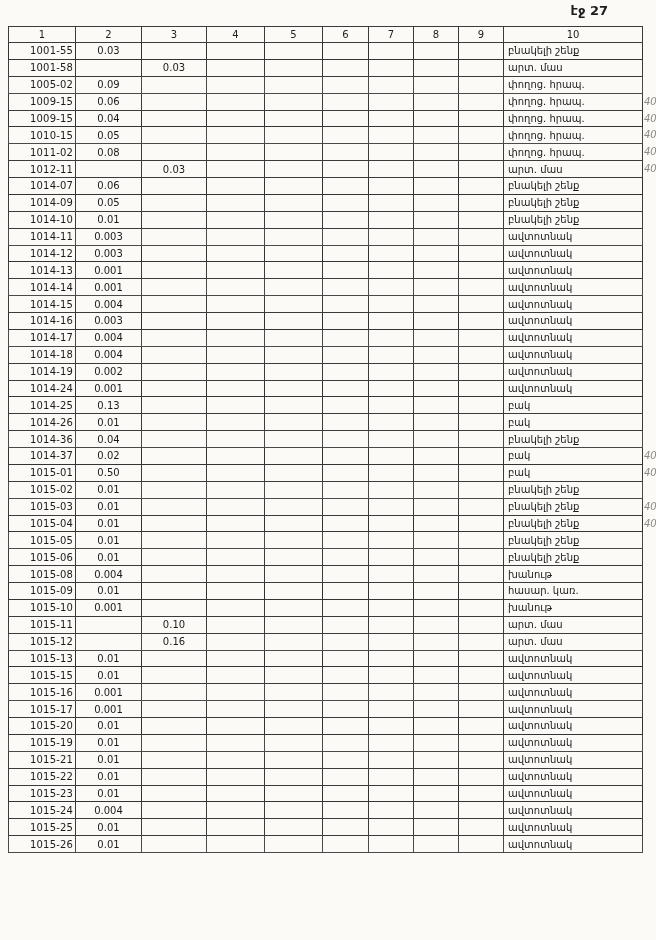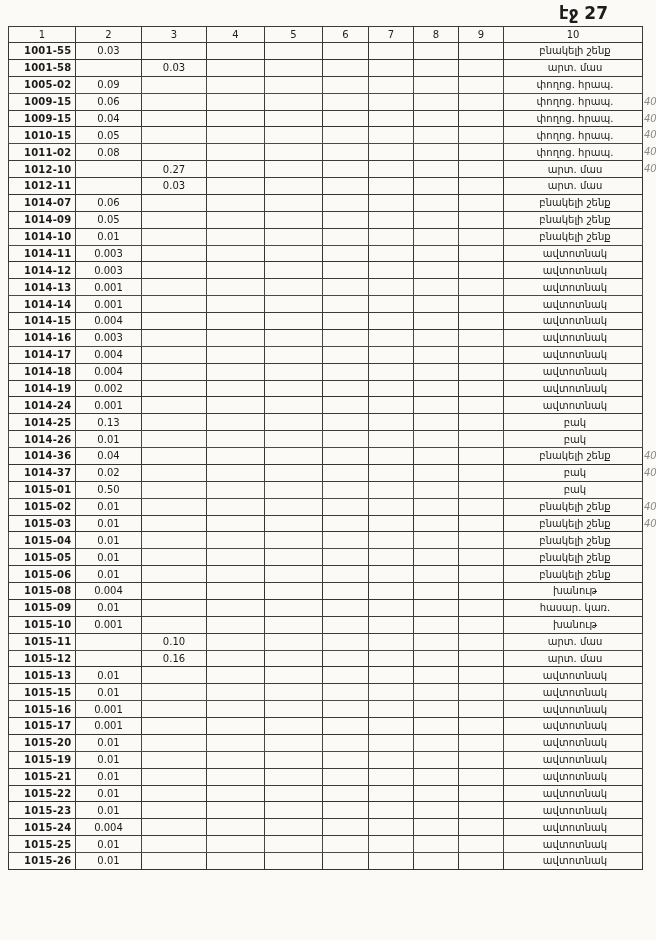--- a/index.html
+++ b/index.html
@@ -7,21 +7,21 @@
     width: 656px; height: 940px;
     background: #fbfaf7;
     font-family: "DejaVu Sans", sans-serif;
     color: #161616;
     overflow: hidden;
     position: relative;
   }
   .page-label {
     position: absolute;
     top: 3px; right: 48px;
-    font-size: 17px;
+    font-size: 13px;
     font-weight: bold;
     color: #1c1c1c;
   }
   table.scan-table {
     position: absolute;
     left: 8px; top: 26px;
     width: 634px;
     border-collapse: collapse;
     table-layout: fixed;
   }
@@ -36,23 +36,23 @@
     height: 16px;
     font-size: 10px;
     text-align: center;
     color: #222;
   }
   .scan-table tbody td {
     height: 16.89px;
     font-size: 10px;
     color: #1a1a1a;
   }
-  td.code { padding-left: 15px; text-align: left; letter-spacing: 0.2px; font-weight: bold; }
+  td.code { padding-left: 21px; text-align: left; letter-spacing: 0.2px; }
   td.val  { text-align: center; }
-  td.label { padding-left: 4px; text-align: center; margin-left: 36px; }
+  td.label { padding-left: 4px; text-align: left; margin-left: 36px; }
   
   .scan-table tbody tr:nth-child(3n) td { border-color: #4a4a4a; }
   .scan-table tbody tr:nth-child(4n+1) td { border-color: #333; }
   .margin-note {
     position: absolute;
     left: 644px;
     font-size: 10px;
     font-style: italic;
     color: #8a8a86;
     line-height: 1;
@@ -171,32 +171,20 @@
           <td class="val"></td>
           <td class="val"></td>
           <td class="val"></td>
           <td class="val"></td>
           <td class="val"></td>
           <td class="val"></td>
           <td class="val"></td>
           <td class="label">փողոց. հրապ.</td>
         </tr>
         <tr>
-          <td class="code">1012-10</td>
-          <td class="val"></td>
-          <td class="val">0.27</td>
-          <td class="val"></td>
-          <td class="val"></td>
-          <td class="val"></td>
-          <td class="val"></td>
-          <td class="val"></td>
-          <td class="val"></td>
-          <td class="label">արտ. մաս</td>
-        </tr>
-        <tr>
           <td class="code">1012-11</td>
           <td class="val"></td>
           <td class="val">0.03</td>
           <td class="val"></td>
           <td class="val"></td>
           <td class="val"></td>
           <td class="val"></td>
           <td class="val"></td>
           <td class="val"></td>
           <td class="label">արտ. մաս</td>

